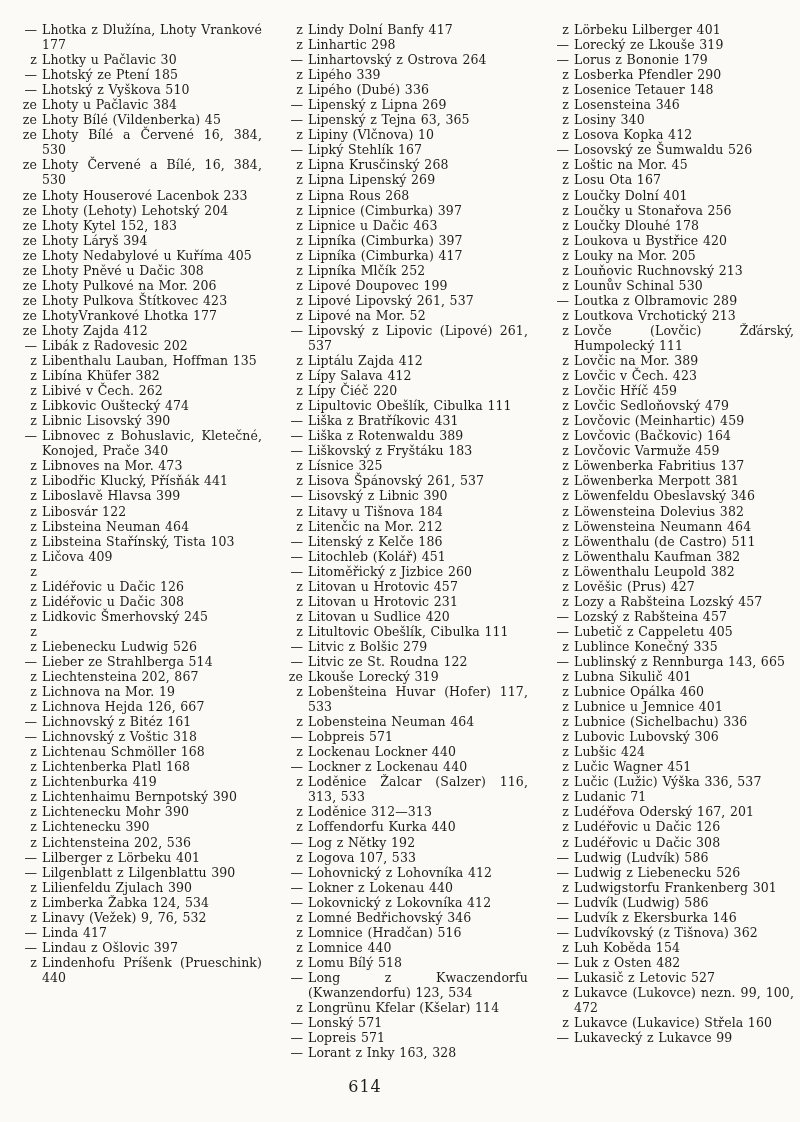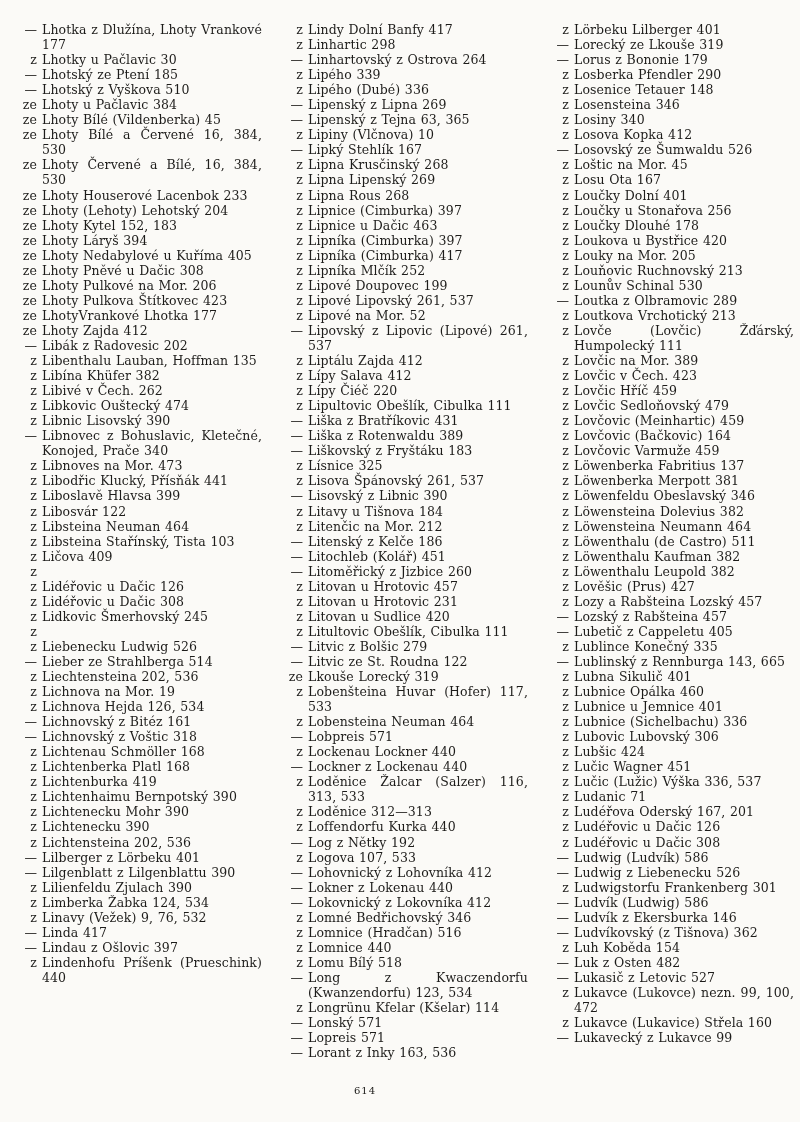--- a/index.html
+++ b/index.html
@@ -45,21 +45,21 @@
     text-align: justify;
     
     word-spacing: 0.5px;
   }
   .page-number {
     position: absolute;
     left: 0;
     right: 70px;
     bottom: 26px;
     text-align: center;
-    font-size: 10px;
+    font-size: 16px;
     letter-spacing: 1px;
   }
 </style>
 </head>
 <body>
 
 <div class="page">
   <div class="columns">
     <div class="col">
         <div class="entry">
@@ -211,29 +211,29 @@
         <div class="entry">
           <span class="prefix">z</span>
           <span class="txt">Liebenecku Ludwig 526</span>
         </div>
         <div class="entry">
           <span class="prefix">—</span>
           <span class="txt">Lieber ze Strahlberga 514</span>
         </div>
         <div class="entry">
           <span class="prefix">z</span>
-          <span class="txt">Liechtensteina 202, 536</span>
+          <span class="txt">Liechtensteina 202, 867</span>
         </div>
         <div class="entry">
           <span class="prefix">z</span>
           <span class="txt">Lichnova na Mor. 19</span>
         </div>
         <div class="entry">
           <span class="prefix">z</span>
-          <span class="txt">Lichnova Hejda 126, 534</span>
+          <span class="txt">Lichnova Hejda 126, 667</span>
         </div>
         <div class="entry">
           <span class="prefix">—</span>
           <span class="txt">Lichnovský z Bitéz 161</span>
         </div>
         <div class="entry">
           <span class="prefix">—</span>
           <span class="txt">Lichnovský z Voštic 318</span>
         </div>
         <div class="entry">
@@ -549,21 +549,21 @@
         <div class="entry">
           <span class="prefix">—</span>
           <span class="txt">Lonský 571</span>
         </div>
         <div class="entry">
           <span class="prefix">—</span>
           <span class="txt">Lopreis 571</span>
         </div>
         <div class="entry">
           <span class="prefix">—</span>
-          <span class="txt">Lorant z Inky 163, 536</span>
+          <span class="txt">Lorant z Inky 163, 328</span>
         </div>
       </div>
     <div class="col">
         <div class="entry">
           <span class="prefix">z</span>
           <span class="txt">Lörbeku Lilberger 401</span>
         </div>
         <div class="entry">
           <span class="prefix">—</span>
           <span class="txt">Lorecký ze Lkouše 319</span>

